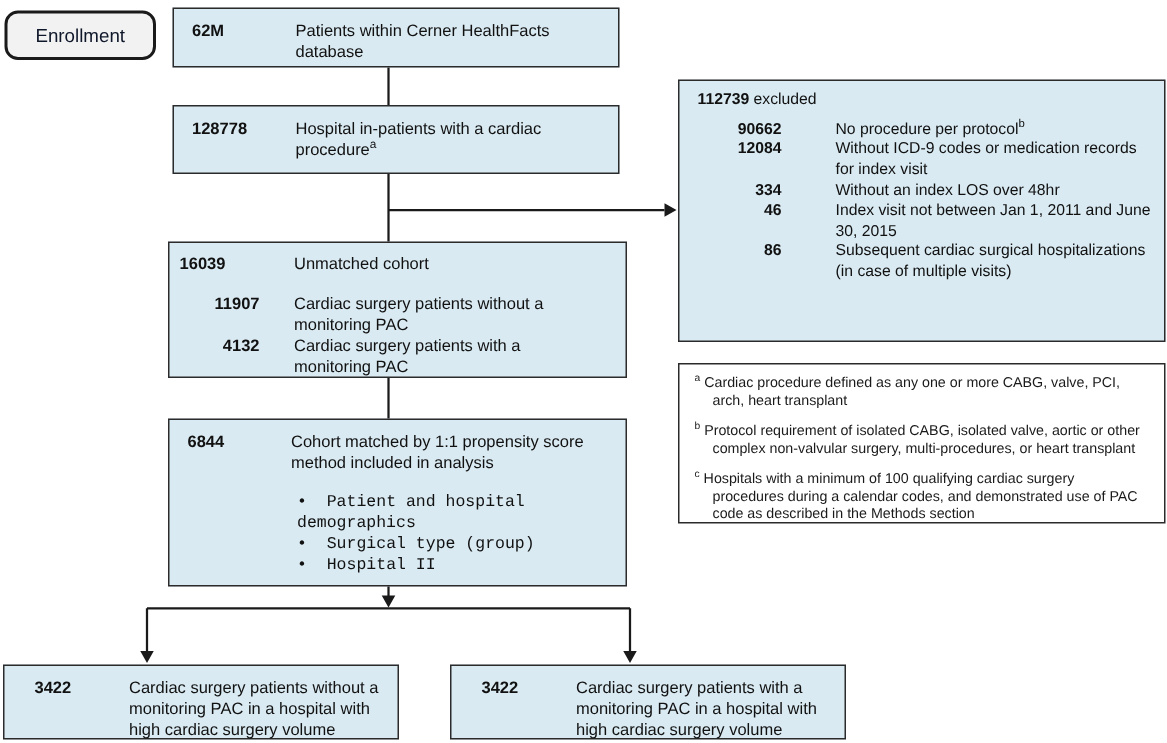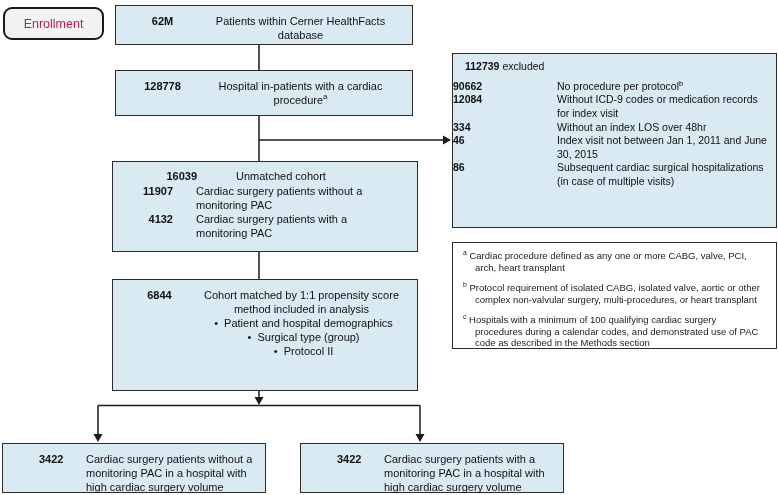--- a/index.html
+++ b/index.html
@@ -10,51 +10,51 @@
   }
   .box{
     position:absolute;background:#d9eaf2;border:1.5px solid #2b2b2b;
     box-sizing:border-box;font-size:11px;line-height:1.28;
   }
   .notebox{background:#ffffff;}
   .enroll{
     position:absolute;left:3px;top:7px;width:101px;height:33px;
     background:#f2f2f2;border:2px solid #1a1a1a;border-radius:9px;
     box-sizing:border-box;display:flex;align-items:center;justify-content:center;
-    font-size:12.5px;color:#be185d;
+    font-size:12.5px;color:#0f172a;
   }
   .r{display:flex;align-items:flex-start;}
   .n{font-weight:bold;flex:0 0 auto;}
   .t{flex:1 1 auto;}
   
-  .std{padding:8px 8px 0 12px;text-align:center;}
+  .std{padding:8px 8px 0 12px;}
   .std .n{width:69px;}
   
   .b3{padding:7px 8px 0 0;}
-  .b3 .n-h{width:44px;text-align:right;font-weight:bold;flex:0 0 auto;padding-left:40px;}
+  .b3 .n-h{width:44px;text-align:center;font-weight:bold;flex:0 0 auto;}
   .b3 .t-h{margin-left:39px;flex:1 1 auto;padding-right:8px;}
   .b3 .n-s{width:60px;text-align:right;font-weight:bold;flex:0 0 auto;}
   .b3 .t-s{margin-left:23px;flex:1 1 auto;padding-right:8px;}
-  .b3 .sub1{margin-top:1px;}
+  .b3 .sub1{margin-top:13px;}
   
-  .bullets{margin-top:0;}
+  .bullets{margin-top:12px;font-family:Liberation Mono, monospace;}
   .bullet{padding-left:4px;}
   .bullet::before{content:"\2022\00a0\00a0";}
   
   .exc{padding:6px 4px 0 0;font-size:10.5px;line-height:1.3;}
   .exc-head{padding-left:12px;margin-bottom:6px;}
-  .exc .n{width:68px;}
+  .exc .n{width:68px;text-align:right;}
   .exc .t{margin-left:36px;padding-right:2px;}
   
   .fns{padding:7px 10px 0 10px;font-size:9.5px;line-height:1.22;color:#1a1a1a;}
   .fn{margin:0 0 9px 0;padding-left:12px;text-indent:-12px;}
   sup{font-size:0.72em;line-height:0;}
   
   .bot{padding:8px 4px 0 0;}
-  .bot .n{width:83px;box-sizing:border-box;padding-left:36px;}
+  .bot .n{width:83px;box-sizing:border-box;padding-left:20px;}
   .bot .t{padding-right:2px;}
   svg.overlay{position:absolute;left:0;top:0;pointer-events:none;}
 </style>
 </head>
 <body>
 
 <div id="stage">
 
   <div class="enroll">
     <span>Enrollment</span>
@@ -90,21 +90,21 @@
   </div>
 
   <div class="box std" style="left:112px;top:279px;width:306px;height:112px;">
     <div class="r">
       <span class="n">6844</span>
       <span class="t">
         <span>Cohort matched by 1:1 propensity score method included in analysis</span>
         <div class="bullets">
           <div class="bullet">Patient and hospital demographics</div>
           <div class="bullet">Surgical type (group)</div>
-          <div class="bullet">Protocol II</div>
+          <div class="bullet">Hospital II</div>
         </div>
       </span>
     </div>
   </div>
 
   <div class="box exc" style="left:452px;top:53px;width:325px;height:175px;">
     <div class="exc-head"><span class="n" style="width:auto;">112739</span><span> excluded</span></div>
     <div class="r">
       <span class="n">90662</span>
       <span class="t"><span>No procedure per protocol</span><sup>b</sup></span>

